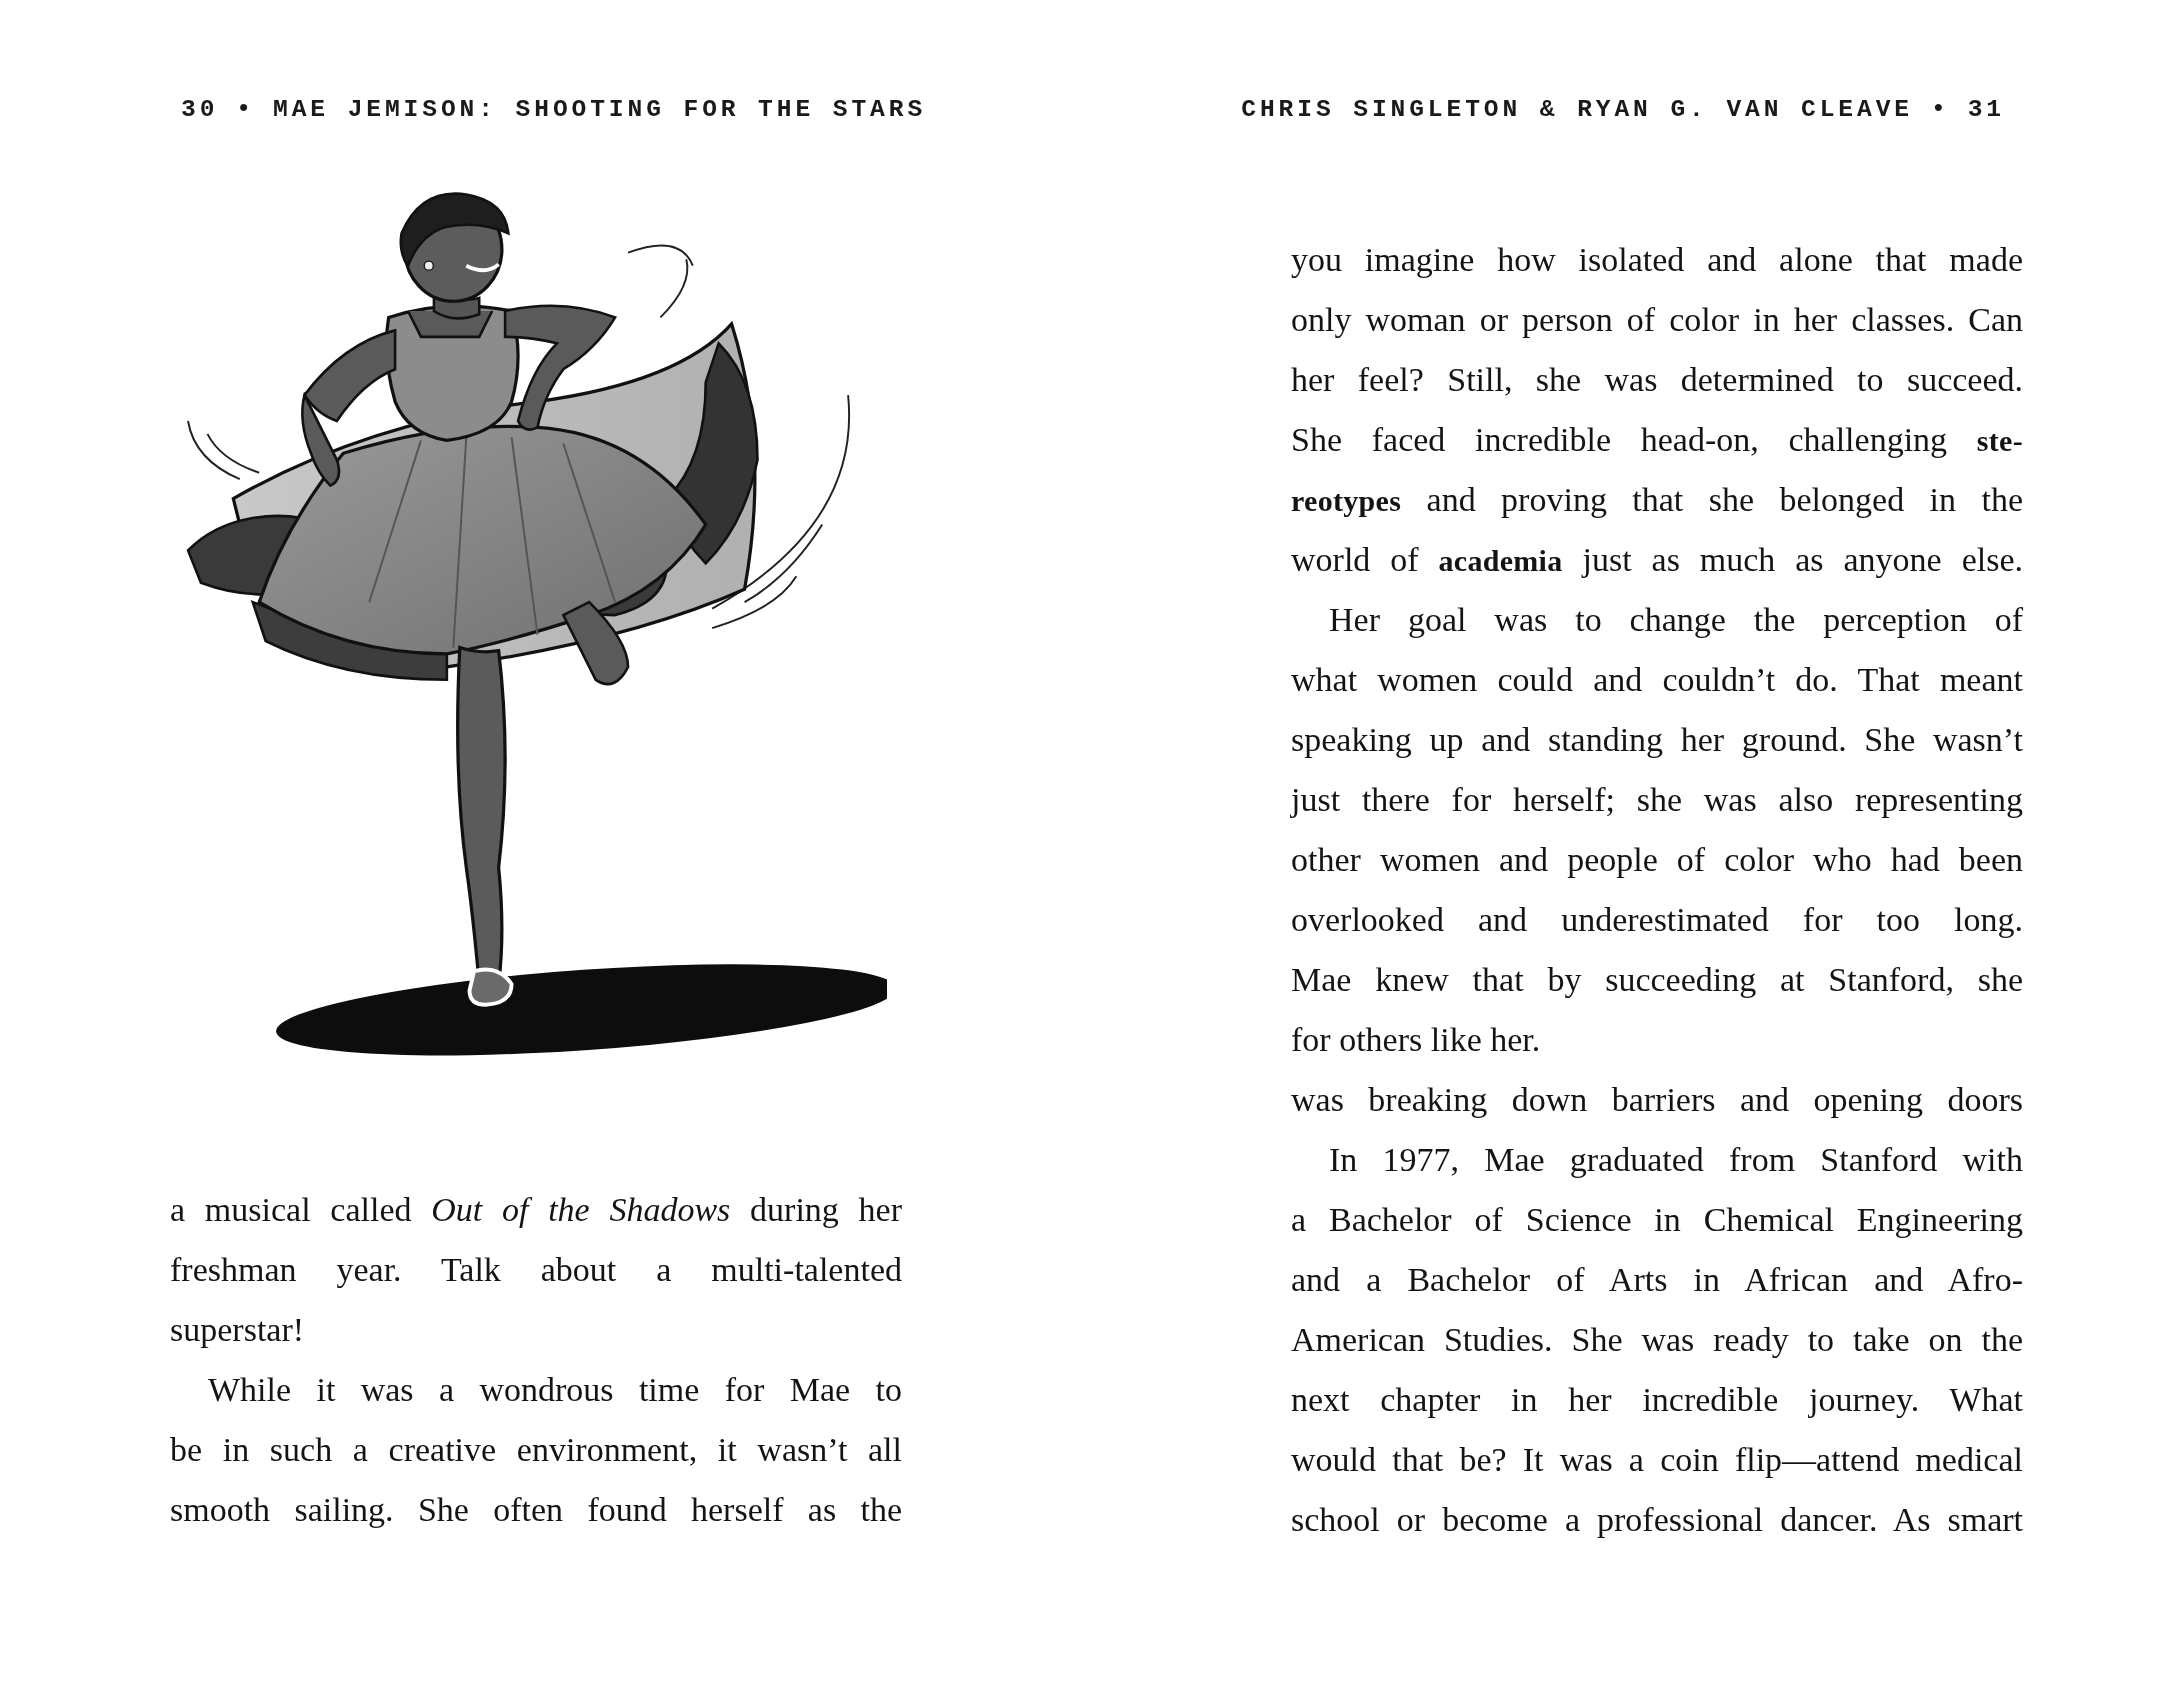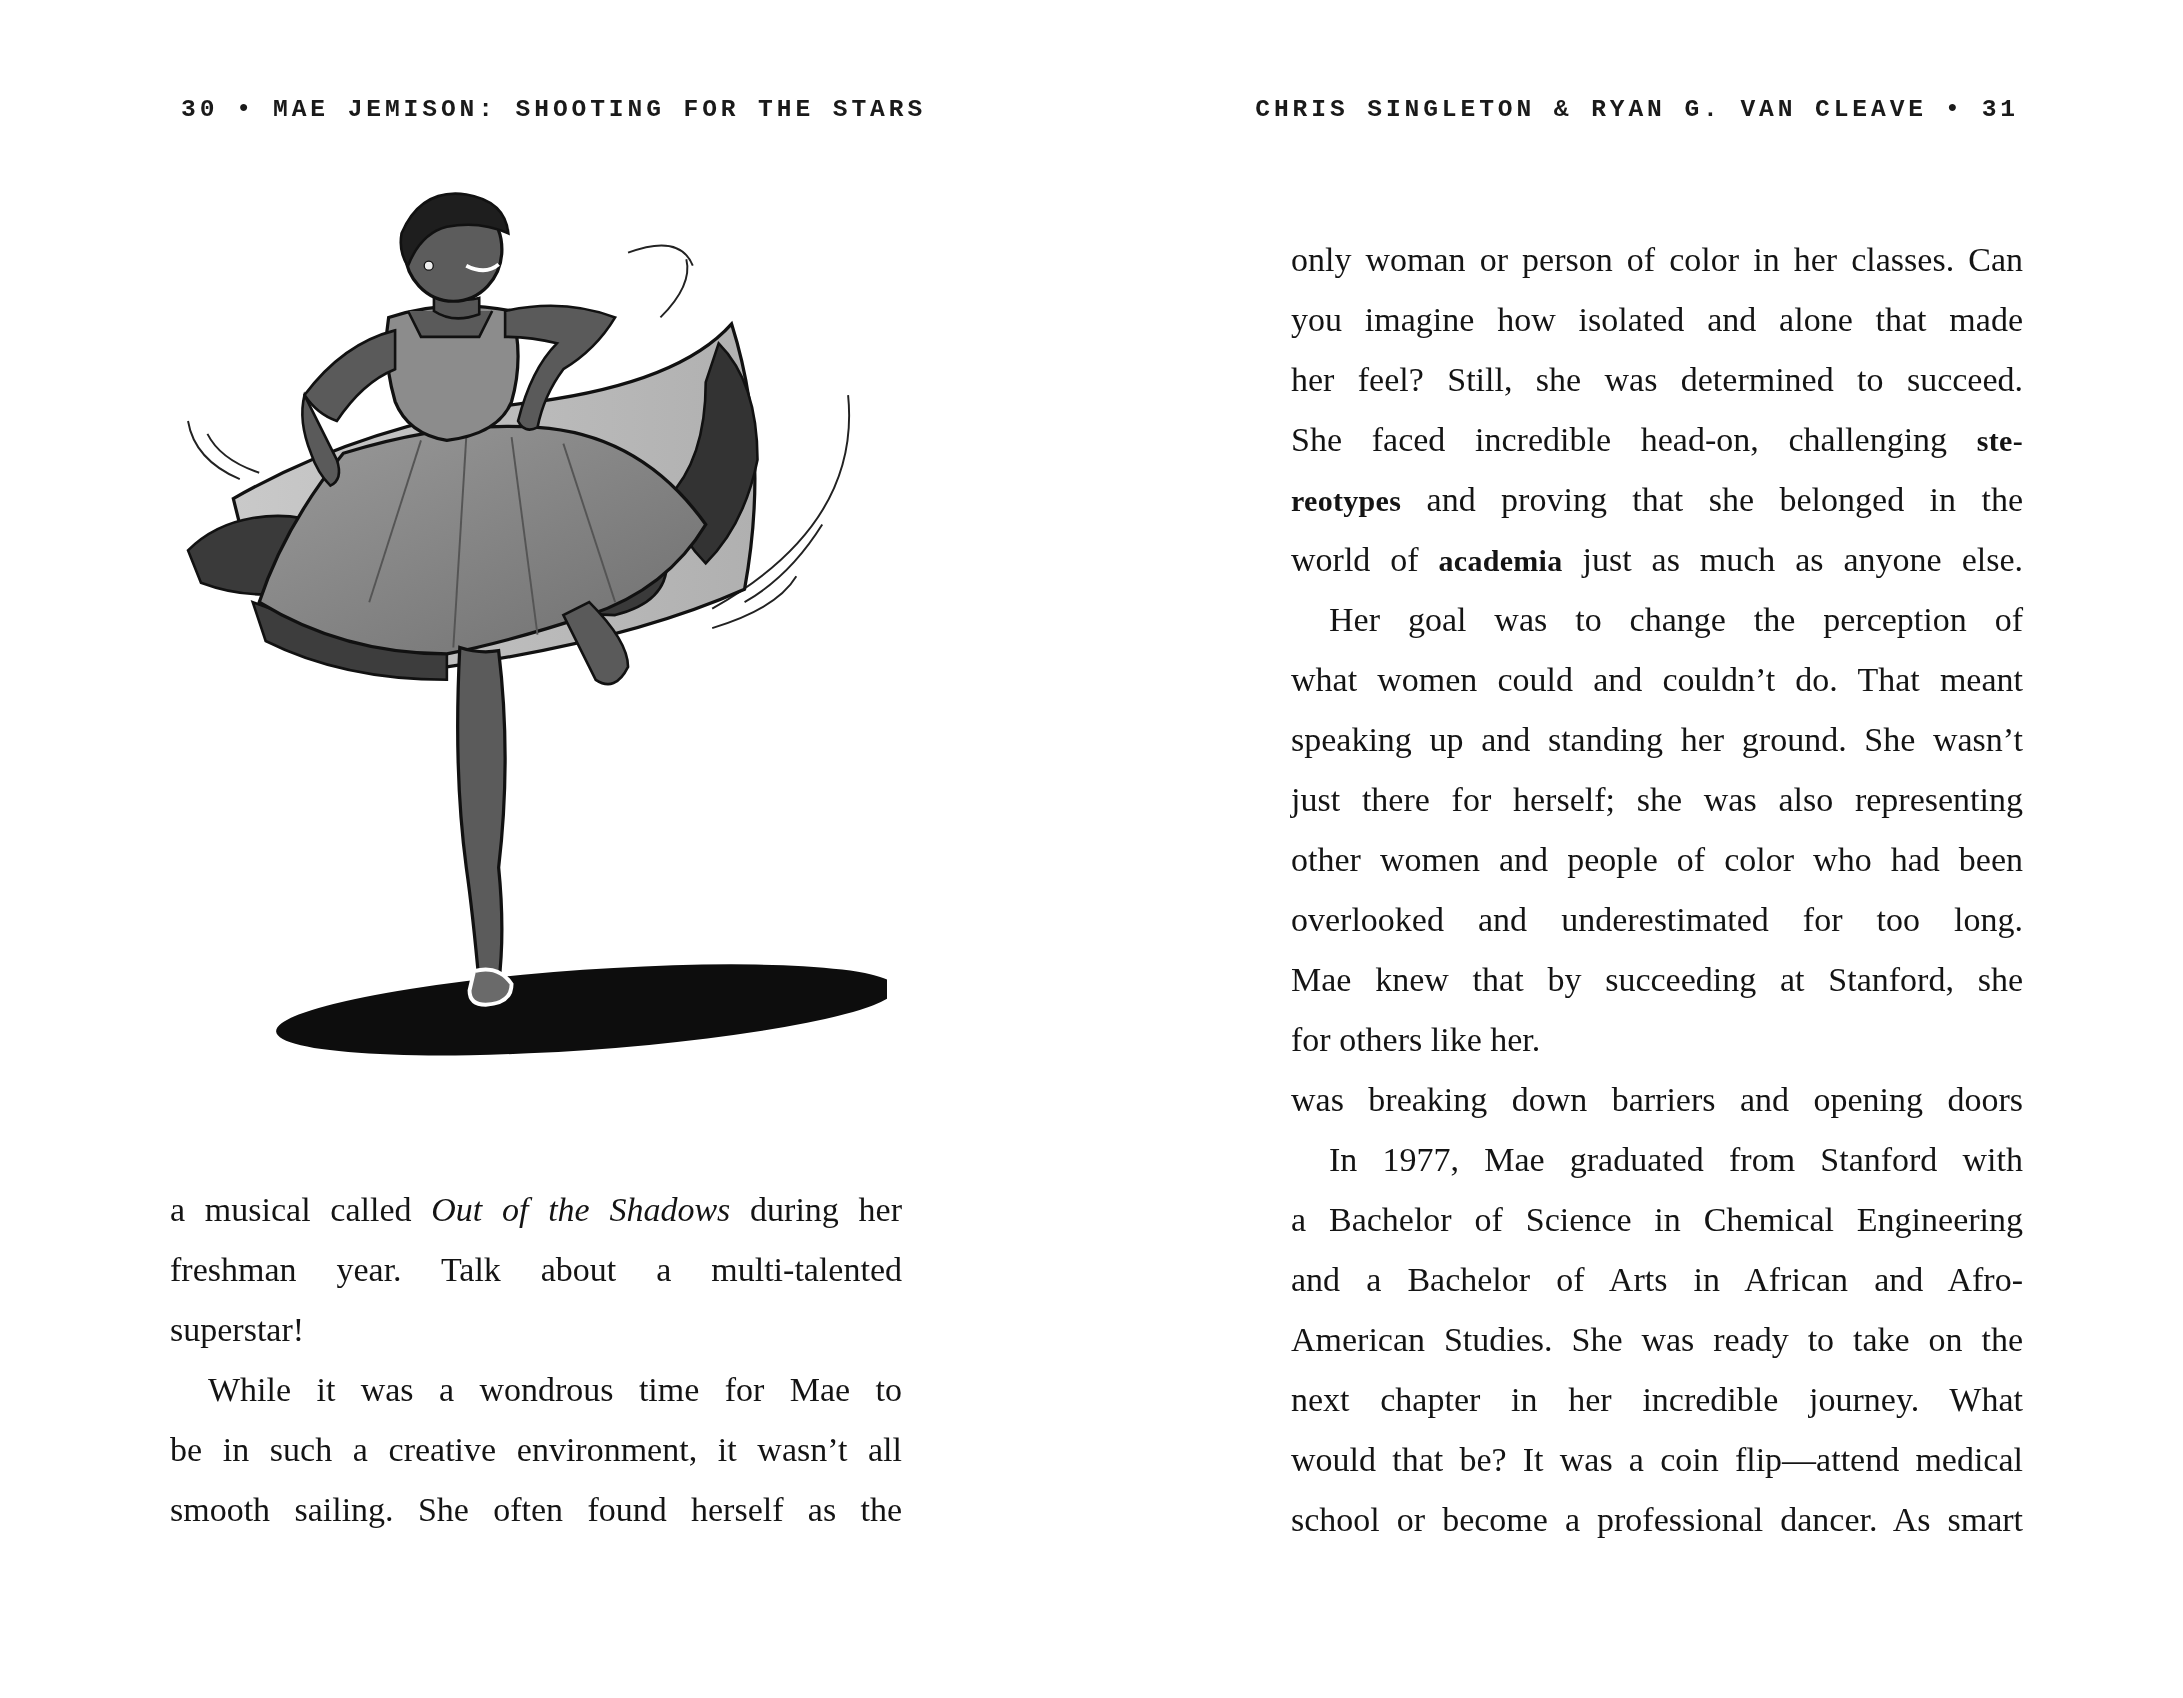--- a/index.html
+++ b/index.html
@@ -4,21 +4,21 @@
 <style>
   html, body { margin:0; padding:0; background:#ffffff; }
   body { width:2183px; height:1698px; position:relative; overflow:hidden; color:#111; }
   .running-head {
     position:absolute; top:96px; height:39px;
     font-family:"Liberation Mono","DejaVu Sans Mono",monospace;
     font-size:24.6px; letter-spacing:3.9px; color:#1a1a1a; white-space:nowrap;
     font-weight:bold;
   }
   .head-left { left:181px; }
-  .head-right { right:164px; text-align:left; }
+  .head-right { right:178px; text-align:left; }
   .bullet { display:inline-block; margin:0 18px; }
 
   .col {
     position:absolute;
     font-family:"Liberation Serif","DejaVu Serif",serif;
     font-size:34px; line-height:60px; color:#141414;
   }
   .col-left { left:170px; width:732px; top:1180px; }
   .col-right { left:1291px; width:732px; top:230px; }
   .line { display:block; white-space:nowrap; text-align:justify; text-align-last:justify; height:60px; }
@@ -103,22 +103,22 @@
 <div class="col col-left">
   <span class="line"><span>a musical called </span><span class="it">Out of the Shadows</span><span> during her</span></span>
   <span class="line">freshman year. Talk about a multi-talented</span>
   <span class="line last">superstar!</span>
   <span class="line indent">While it was a wondrous time for Mae to</span>
   <span class="line">be in such a creative environment, it wasn’t all</span>
   <span class="line">smooth sailing. She often found herself as the</span>
 </div>
 
 <div class="col col-right">
+  <span class="line">you imagine how isolated and alone that made</span>
   <span class="line">only woman or person of color in her classes. Can</span>
-  <span class="line">you imagine how isolated and alone that made</span>
   <span class="line">her feel? Still, she was determined to succeed.</span>
   <span class="line"><span>She faced incredible head-on, challenging </span><span class="kw">ste-</span></span>
   <span class="line"><span class="kw">reotypes</span><span> and proving that she belonged in the</span></span>
   <span class="line"><span>world of </span><span class="kw">academia</span><span> just as much as anyone else.</span></span>
   <span class="line indent">Her goal was to change the perception of</span>
   <span class="line">what women could and couldn’t do. That meant</span>
   <span class="line">speaking up and standing her ground. She wasn’t</span>
   <span class="line">just there for herself; she was also representing</span>
   <span class="line">other women and people of color who had been</span>
   <span class="line">overlooked and underestimated for too long.</span>

